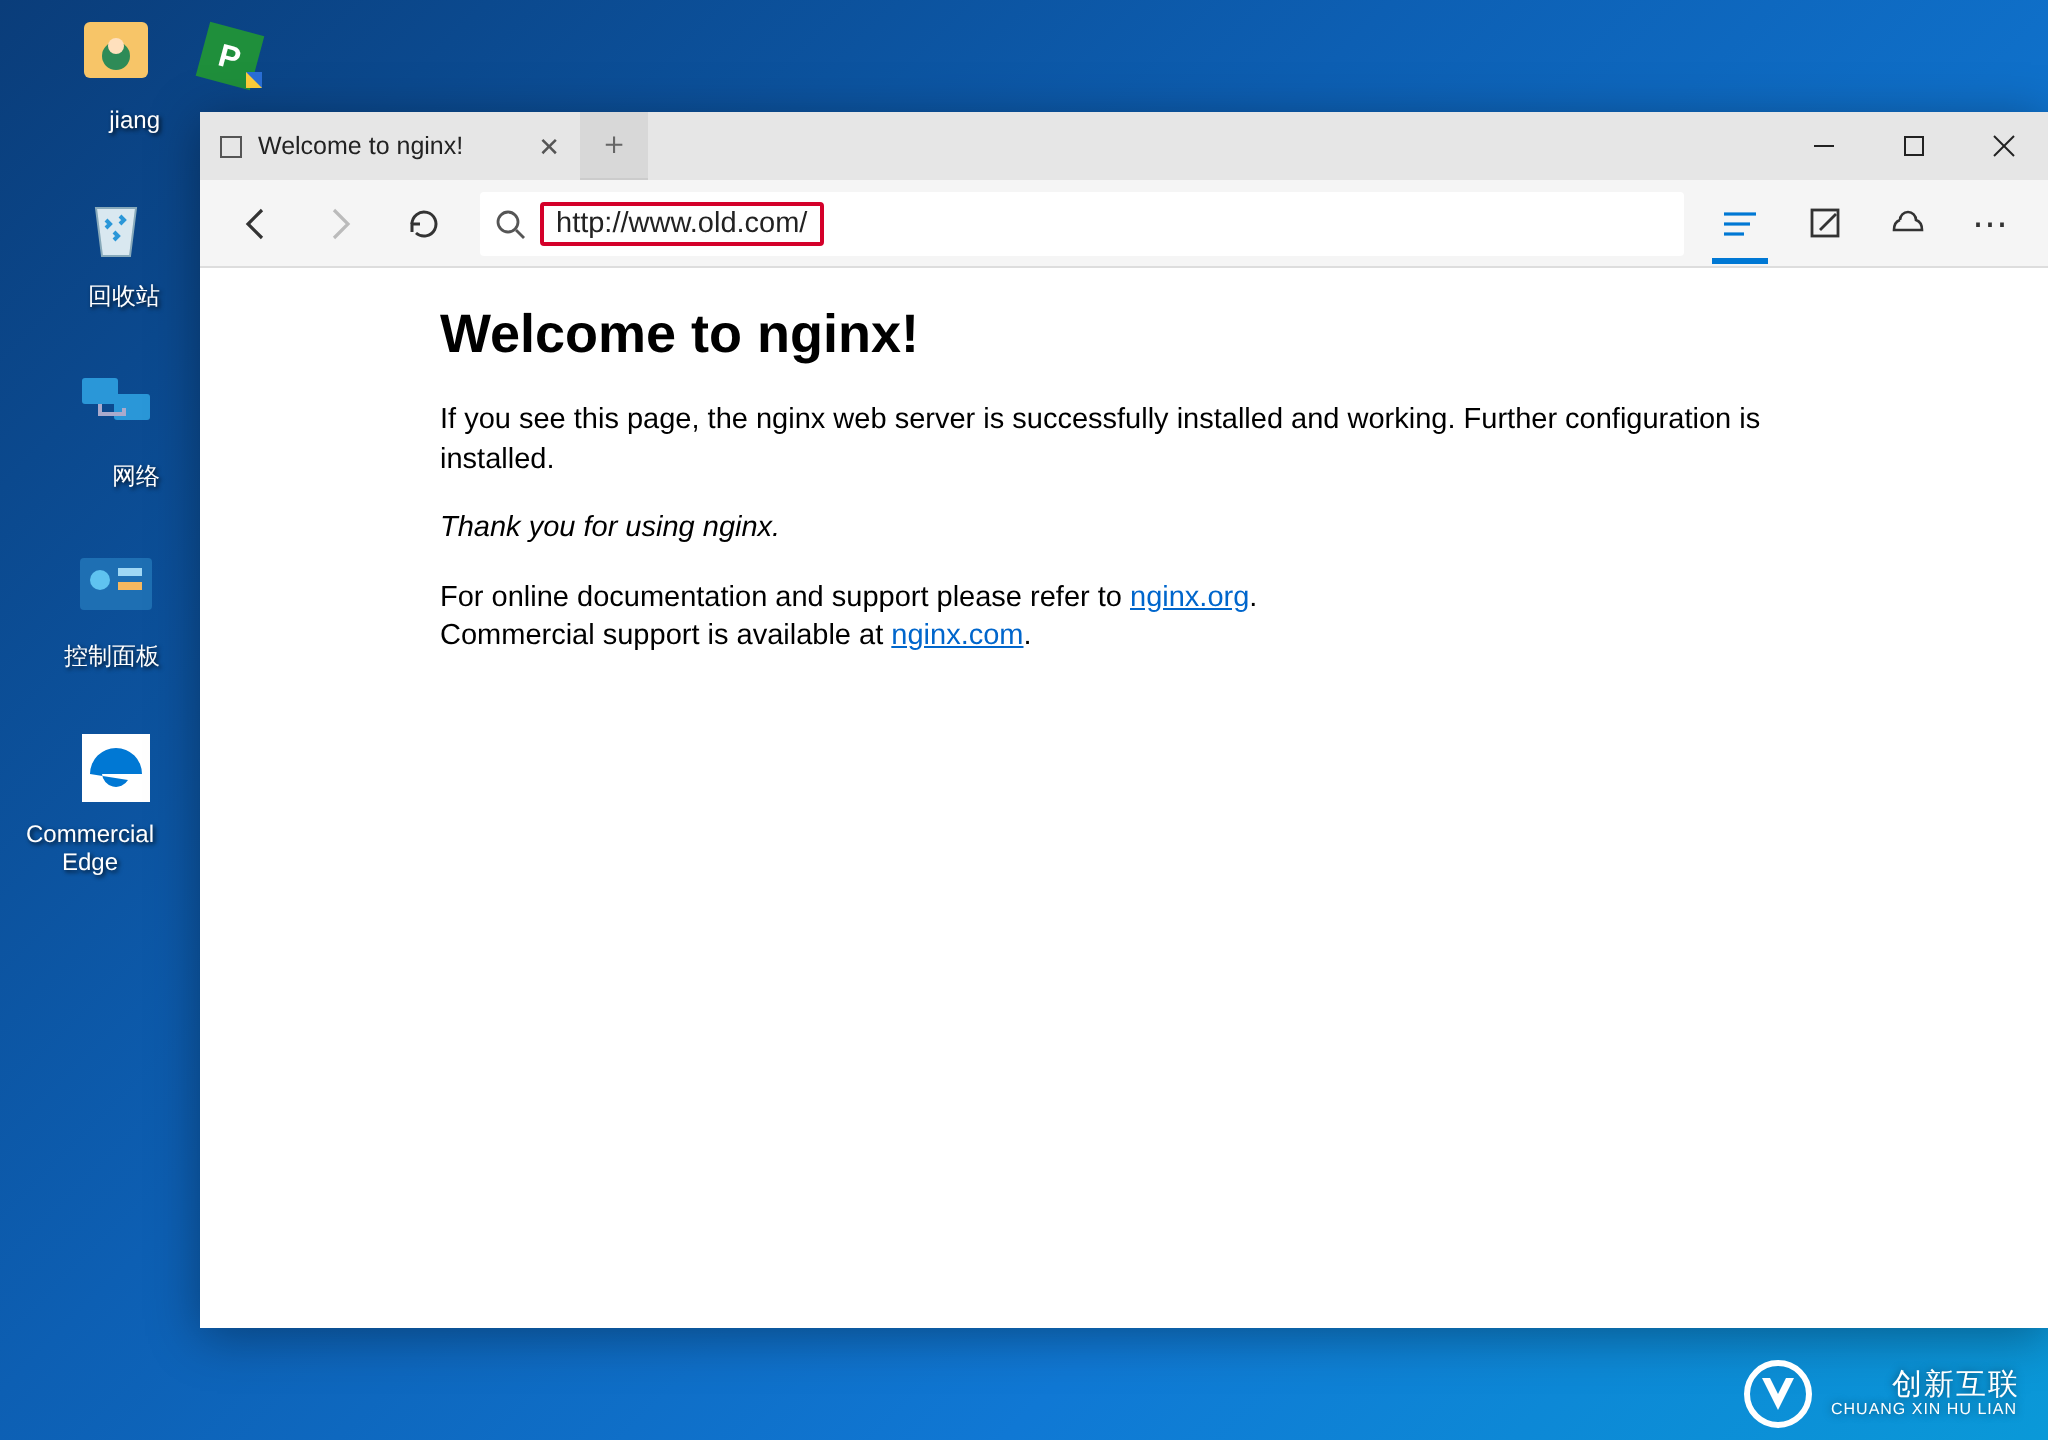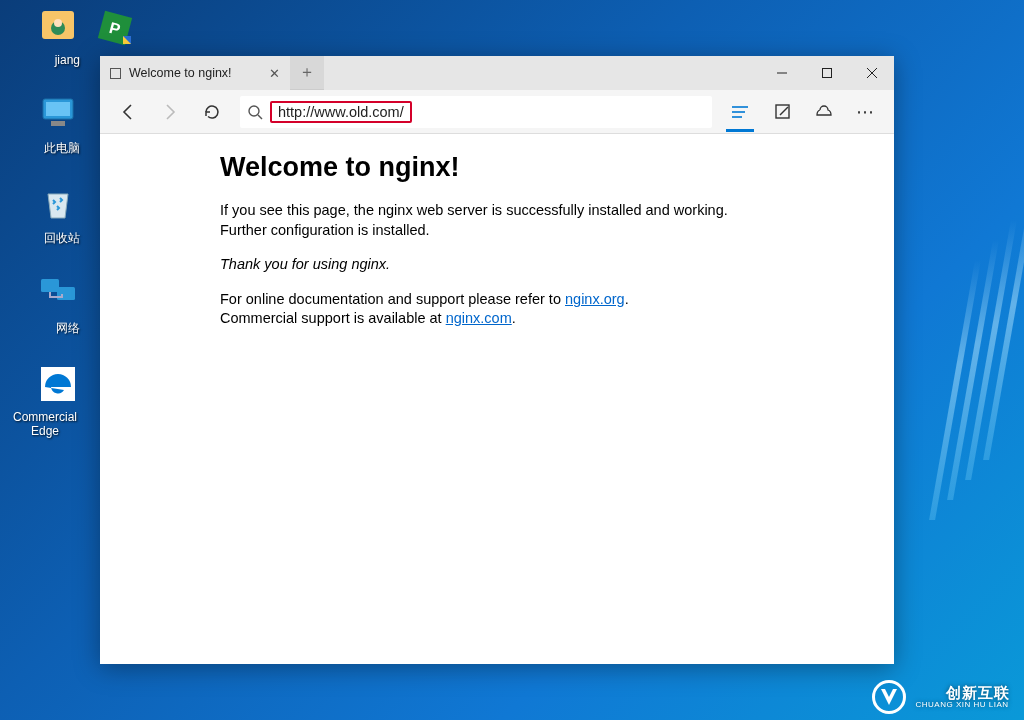--- a/index.html
+++ b/index.html
@@ -55,21 +55,21 @@
   position: absolute;
   left: 95px;
   top: 8px;
   width: 50px;
   height: 50px;
 }
 .browser-window {
   position: absolute;
   left: 100px;
   top: 56px;
-  width: 794px;
+  width: 924px;
   height: 608px;
   background: #fff;
   box-shadow: 0 4px 24px rgba(0,0,0,0.35);
   display: flex;
   flex-direction: column;
 }
 .titlebar {
   height: 34px;
   background: #e6e6e6;
   display: flex;
@@ -220,21 +220,21 @@
   height: 34px;
   border: 3px solid #fff;
   border-radius: 50%;
   display: flex;
   align-items: center;
   justify-content: center;
   font-weight: bold;
   font-size: 16px;
 }
 .wm-text { display: flex; flex-direction: column; line-height: 1.05; }
-.wm-text .cn { font-size: 15px; font-weight: bold; letter-spacing: 1px; margin-left: 32px; }
+.wm-text .cn { font-size: 15px; font-weight: normal; letter-spacing: 1px; margin-left: 32px; }
 .wm-text .en { font-size: 8px; letter-spacing: 0.5px; text-align: center; }
 </style>
 </head>
 <body>
 
 <div class="light-streaks">
   <div class="streak" style="right:30px;top:20px;"></div>
   <div class="streak" style="right:48px;top:40px;"></div>
   <div class="streak" style="right:66px;top:60px;"></div>
   <div class="streak" style="right:12px;top:0px;"></div>
@@ -246,46 +246,47 @@
       <svg width="40" height="40" viewBox="0 0 40 40">
         <rect x="4" y="4" width="32" height="28" rx="3" fill="#f7c568"></rect>
         <circle cx="20" cy="21" r="7" fill="#2e8b57"></circle>
         <circle cx="20" cy="16" r="4" fill="#ffe0bd"></circle>
       </svg>
     </div>
     <span>jiang</span>
   </div>
   <div class="desktop-icon">
     <div class="ico">
-      <svg width="42" height="42" viewBox="0 0 42 42">
-        <rect x="6" y="6" width="30" height="20" rx="2" fill="#2a97d8" stroke="#1a6fa8"></rect>
-        <rect x="9" y="9" width="24" height="14" fill="#68c3f5"></rect>
-        <rect x="14" y="28" width="14" height="5" fill="#888"></rect>
-      </svg>
-    </div>
-    <span>此电脑</span>
-  </div>
-  <div class="desktop-icon">
-    <div class="ico">
       <svg width="40" height="40" viewBox="0 0 40 40">
         <path d="M10 10 h20 l-3 24 h-14 z" fill="#d9e8f0" stroke="#8ab"></path>
         <path d="M15 16 l2 2 -2 2 M22 14 l2 2 -2 2 M19 22 l2 2 -2 2" stroke="#2a97d8" stroke-width="2" fill="none"></path>
       </svg>
     </div>
     <span>回收站</span>
   </div>
   <div class="desktop-icon">
     <div class="ico">
       <svg width="42" height="42" viewBox="0 0 42 42">
         <rect x="4" y="6" width="18" height="13" rx="1.5" fill="#2a97d8"></rect>
         <rect x="20" y="14" width="18" height="13" rx="1.5" fill="#2a97d8"></rect>
         <path d="M13 19 v5 h12 v-3" stroke="#aac" stroke-width="2" fill="none"></path>
       </svg>
     </div>
     <span>网络</span>
+  </div>
+  <div class="desktop-icon">
+    <div class="ico">
+      <svg width="42" height="36" viewBox="0 0 42 36">
+        <rect x="3" y="3" width="36" height="26" rx="2" fill="#1e6fb3"></rect>
+        <circle cx="13" cy="14" r="5" fill="#5fc3f0"></circle>
+        <rect x="22" y="8" width="12" height="4" fill="#9fd8f5"></rect>
+        <rect x="22" y="15" width="12" height="4" fill="#f5b85f"></rect>
+      </svg>
+    </div>
+    <span>控制面板</span>
   </div>
   <div class="desktop-icon">
     <div class="ico">
       <svg width="42" height="42" viewBox="0 0 42 42">
         <rect x="4" y="4" width="34" height="34" fill="#fff"></rect>
         <path d="M8 24 a13 13 0 0 1 26 0 h-20 a7 7 0 0 0 13 3" fill="#0078d4"></path>
       </svg>
     </div>
     <span>Commercial Edge</span>
   </div>

